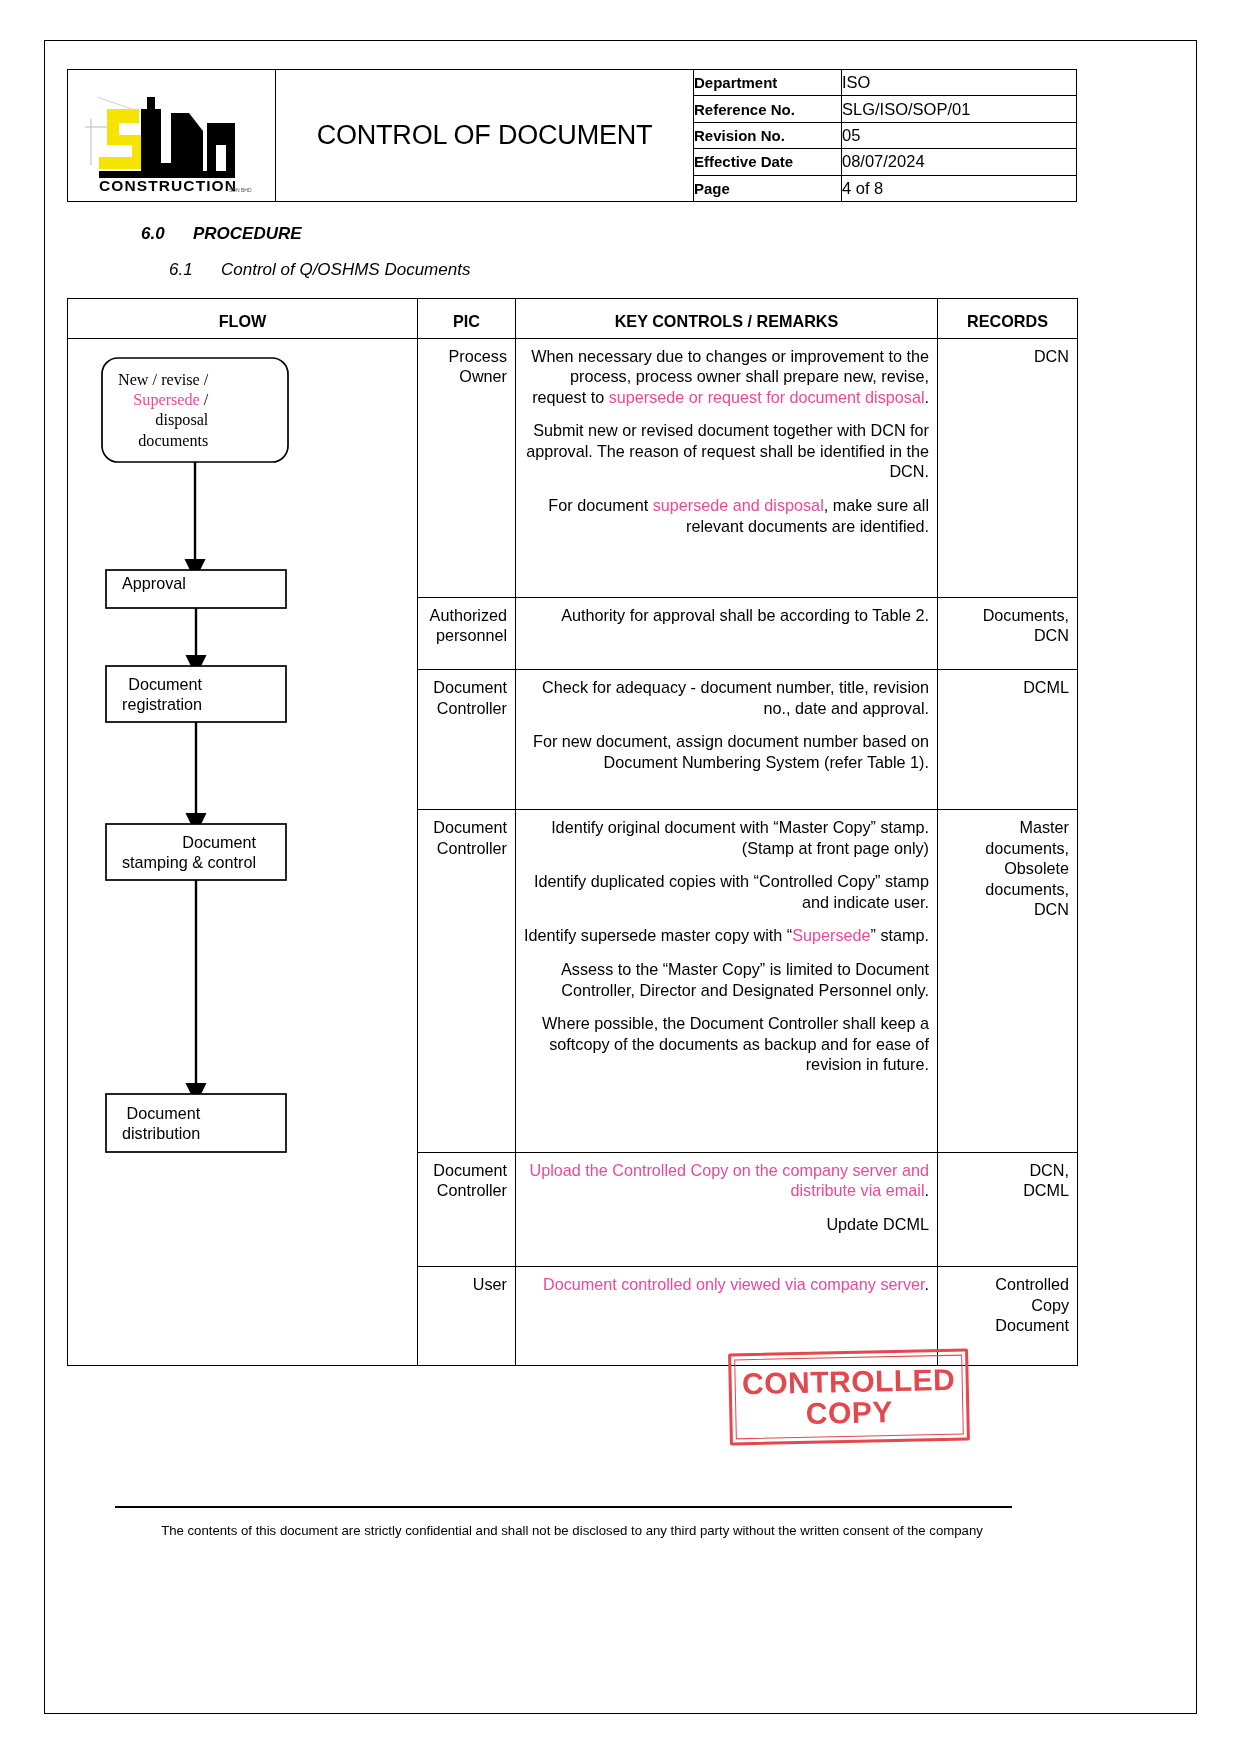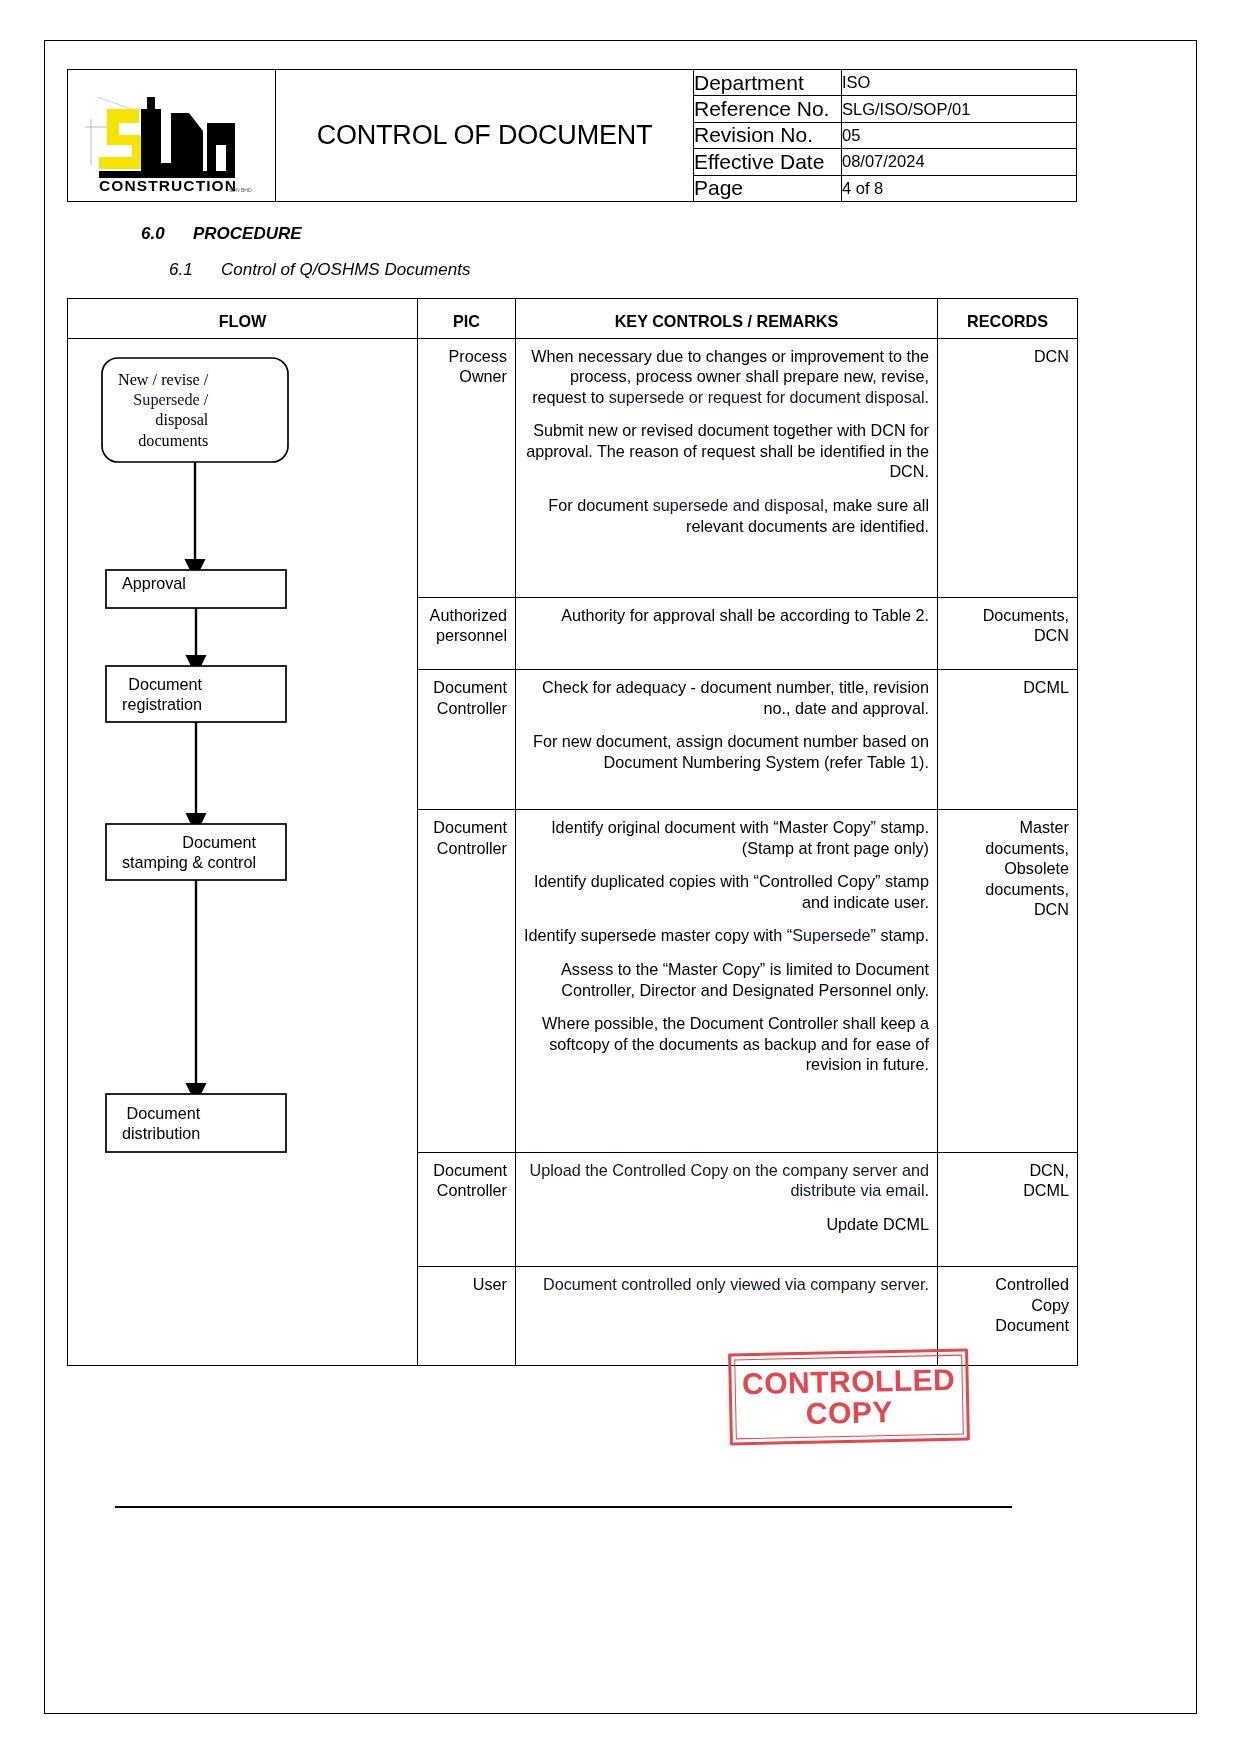--- a/index.html
+++ b/index.html
@@ -41,22 +41,22 @@
   .logo-cell { width: 208px; height: 132px; text-align:center; }
   .title-cell {
     width: 418px;
     text-align: center;
     font-size: 27px;
     font-weight: normal;
     letter-spacing: -0.2px;
   }
   .hdr-key {
     width: 148px;
-    font-weight: normal;
-    font-size: 21px;
+    font-weight: bold;
+    font-size: 15px;
     padding: 4px 7px;
     height: 26.4px;
   }
   .hdr-val {
     font-size: 16.5px;
     padding: 4px 8px;
   }
 
   
   .logo-wrap {
@@ -100,21 +100,21 @@
   }
   th.c-flow    { width: 350px; }
   th.c-pic     { width: 98px; text-align: center; }
   th.c-key     { width: 422px; }
   th.c-rec     { width: 140px; }
   td.c-pic     { width: 98px; }
   td.c-key     { width: 422px; }
   td.c-rec     { width: 140px; }
   table.proc p { margin: 0 0 13px 0; }
   table.proc p:last-child { margin-bottom: 0; }
-  .blue { color: #0f172a; margin-top: 32px; }
+  .blue { color: #ec4899; margin-top: 32px; }
 
   
   td.flowcell { padding: 0; position: relative; height: 1012px; }
   .flow-svg { display:block; }
   .flow-label {
     position: absolute;
     font-size: 16.2px;
     line-height: 1.26;
     white-space: pre-line;
   }
@@ -340,13 +340,14 @@
   </div>
 
   <div class="stamp">
     <div class="inner">
       <div class="stamp-l1">CONTROLLED</div>
       <div class="stamp-l2">COPY</div>
     </div>
   </div>
 
   <div class="footer-rule"></div>
+  <div class="footer-text">The contents of this document are strictly confidential and shall not be disclosed to any third party without the written consent of the company</div>
 </div>
 
 </body></html>

